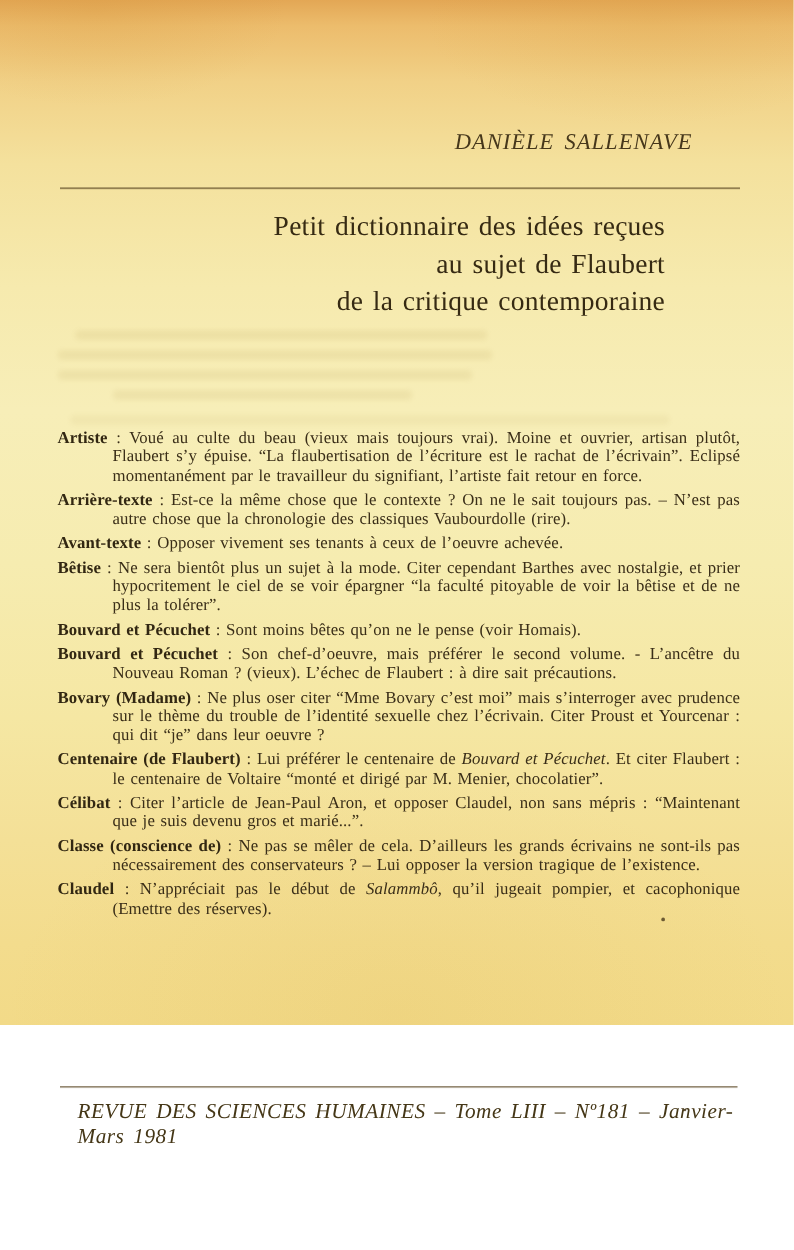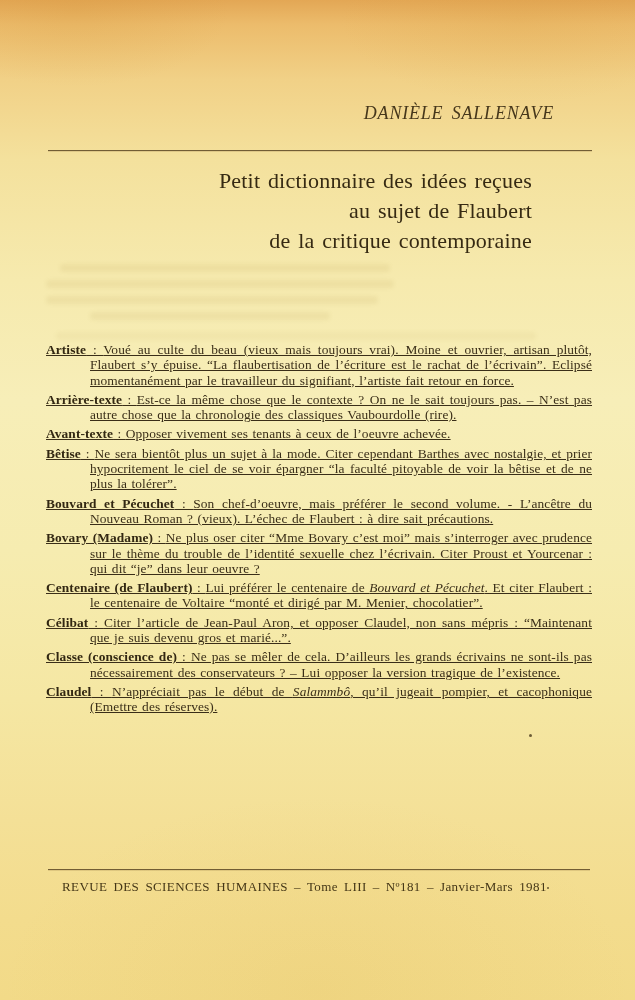--- a/index.html
+++ b/index.html
@@ -3,21 +3,21 @@
 <meta charset="utf-8">
 <style>
   html, body { margin: 0; padding: 0; }
   body {
     width: 635px; height: 1000px;
     font-family: "Liberation Serif", serif;
     overflow: hidden;
   }
   .page {
     position: relative;
-    width: 635px; height: 1000px;
+    width: 635px; height: 820px;
     box-sizing: border-box;
     padding: 103px 43px 0 46px;
     background:
       radial-gradient(220px 110px at 12% 1%, rgba(205,140,45,.16), transparent 70%),
       radial-gradient(260px 120px at 82% 2%, rgba(210,150,55,.14), transparent 70%),
       radial-gradient(420px 260px at 50% 99%, rgba(215,170,70,.12), transparent 75%),
       linear-gradient(180deg,
         #e3a755 0%, #ecbc6c 2.5%, #f1d187 8%, #f4e19d 16%,
         #f6eaae 28%, #f7eeb8 40%, #f6ecb0 55%, #f5e7a3 70%,
         #f4e097 82%, #f3dc8d 92%, #f2da88 100%);
@@ -56,34 +56,34 @@
     background: #9a7a28; opacity: 0.09; filter: blur(2px);
   }
   .entries { font-size: 13.4px; line-height: 15.3px; }
   .entry {
     margin: 0 0 4px 0;
     padding-left: 44px;
     text-indent: -44px;
     text-align: justify;
     word-spacing: 1px;
     letter-spacing: 0.1px;
-    text-decoration: underline;
   }
   .term { font-weight: bold; color: #322712; }
   .footer {
     position: absolute;
     left: 48px; right: 45px; top: 869px;
   }
   .footer-text {
     margin-top: 9px;
     padding-left: 14px;
-    font-size: 13px;
+    font-size: 17px;
     letter-spacing: 0.4px;
     word-spacing: 2.5px;
     color: #453717;
+    font-style: italic;
   }
   .speck {
     position: absolute; width: 3px; height: 3px;
     border-radius: 50%; background: #4a3a1c; opacity: 0.8;
   }
   .speck-1 { left: 529px; top: 734px; }
   .speck-2 { left: 547px; top: 887px; width: 2px; height: 2px; }
 </style>
 </head>
 <body>
@@ -110,20 +110,21 @@
 
   <main class="entries" id="entries">
   <p class="entry"><strong class="term">Artiste</strong><span class="sep"> : </span><span class="etext">Voué au culte du beau (vieux mais toujours vrai). Moine et ouvrier, artisan plutôt, Flaubert s’y épuise. “La flaubertisation de l’écriture est le rachat de l’écrivain”. Eclipsé momentanément par le travailleur du signifiant, l’artiste fait retour en force.</span></p>
 
   <p class="entry"><strong class="term">Arrière-texte</strong><span class="sep"> : </span><span class="etext">Est-ce la même chose que le contexte ? On ne le sait toujours pas. – N’est pas autre chose que la chronologie des classiques Vaubourdolle (rire).</span></p>
 
   <p class="entry"><strong class="term">Avant-texte</strong><span class="sep"> : </span><span class="etext">Opposer vivement ses tenants à ceux de l’oeuvre achevée.</span></p>
 
   <p class="entry"><strong class="term">Bêtise</strong><span class="sep"> : </span><span class="etext">Ne sera bientôt plus un sujet à la mode. Citer cependant Barthes avec nostalgie, et prier hypocritement le ciel de se voir épargner “la faculté pitoyable de voir la bêtise et de ne plus la tolérer”.</span></p>
 
+  <p class="entry"><strong class="term">Bouvard et Pécuchet</strong><span class="sep"> : </span><span class="etext">Sont moins bêtes qu’on ne le pense (voir Homais).</span></p>
 
   <p class="entry"><strong class="term">Bouvard et Pécuchet</strong><span class="sep"> : </span><span class="etext">Son chef-d’oeuvre, mais préférer le second volume. - L’ancêtre du Nouveau Roman ? (vieux). L’échec de Flaubert : à dire sait précautions.</span></p>
 
   <p class="entry"><strong class="term">Bovary (Madame)</strong><span class="sep"> : </span><span class="etext">Ne plus oser citer “Mme Bovary c’est moi” mais s’interroger avec prudence sur le thème du trouble de l’identité sexuelle chez l’écrivain. Citer Proust et Yourcenar : qui dit “je” dans leur oeuvre ?</span></p>
 
   <p class="entry"><strong class="term">Centenaire (de Flaubert)</strong><span class="sep"> : </span><span class="etext">Lui préférer le centenaire de <i>Bouvard et Pécuchet</i>. Et citer Flaubert : le centenaire de Voltaire “monté et dirigé par M. Menier, chocolatier”.</span></p>
 
   <p class="entry"><strong class="term">Célibat</strong><span class="sep"> : </span><span class="etext">Citer l’article de Jean-Paul Aron, et opposer Claudel, non sans mépris : “Maintenant que je suis devenu gros et marié...”.</span></p>
 
   <p class="entry"><strong class="term">Classe (conscience de)</strong><span class="sep"> : </span><span class="etext">Ne pas se mêler de cela. D’ailleurs les grands écrivains ne sont-ils pas nécessairement des conservateurs ? – Lui opposer la version tragique de l’existence.</span></p>

